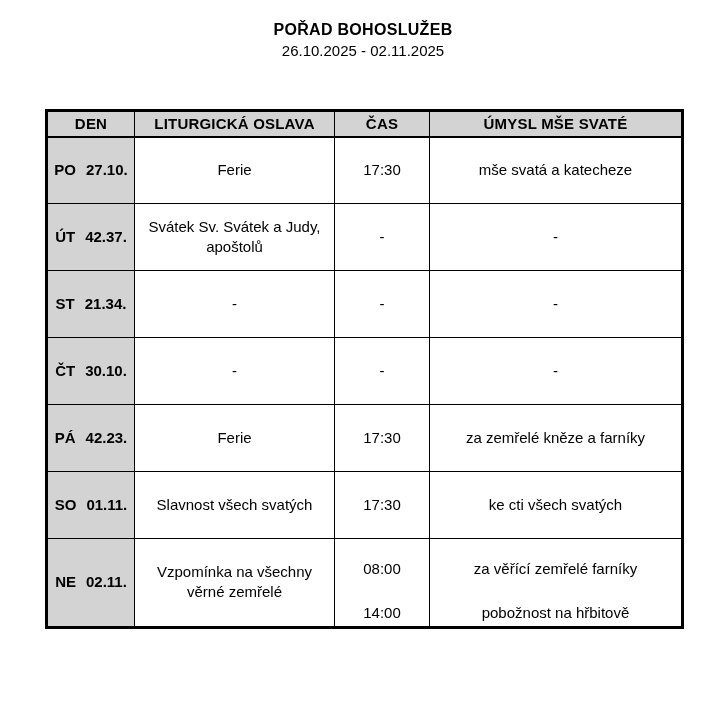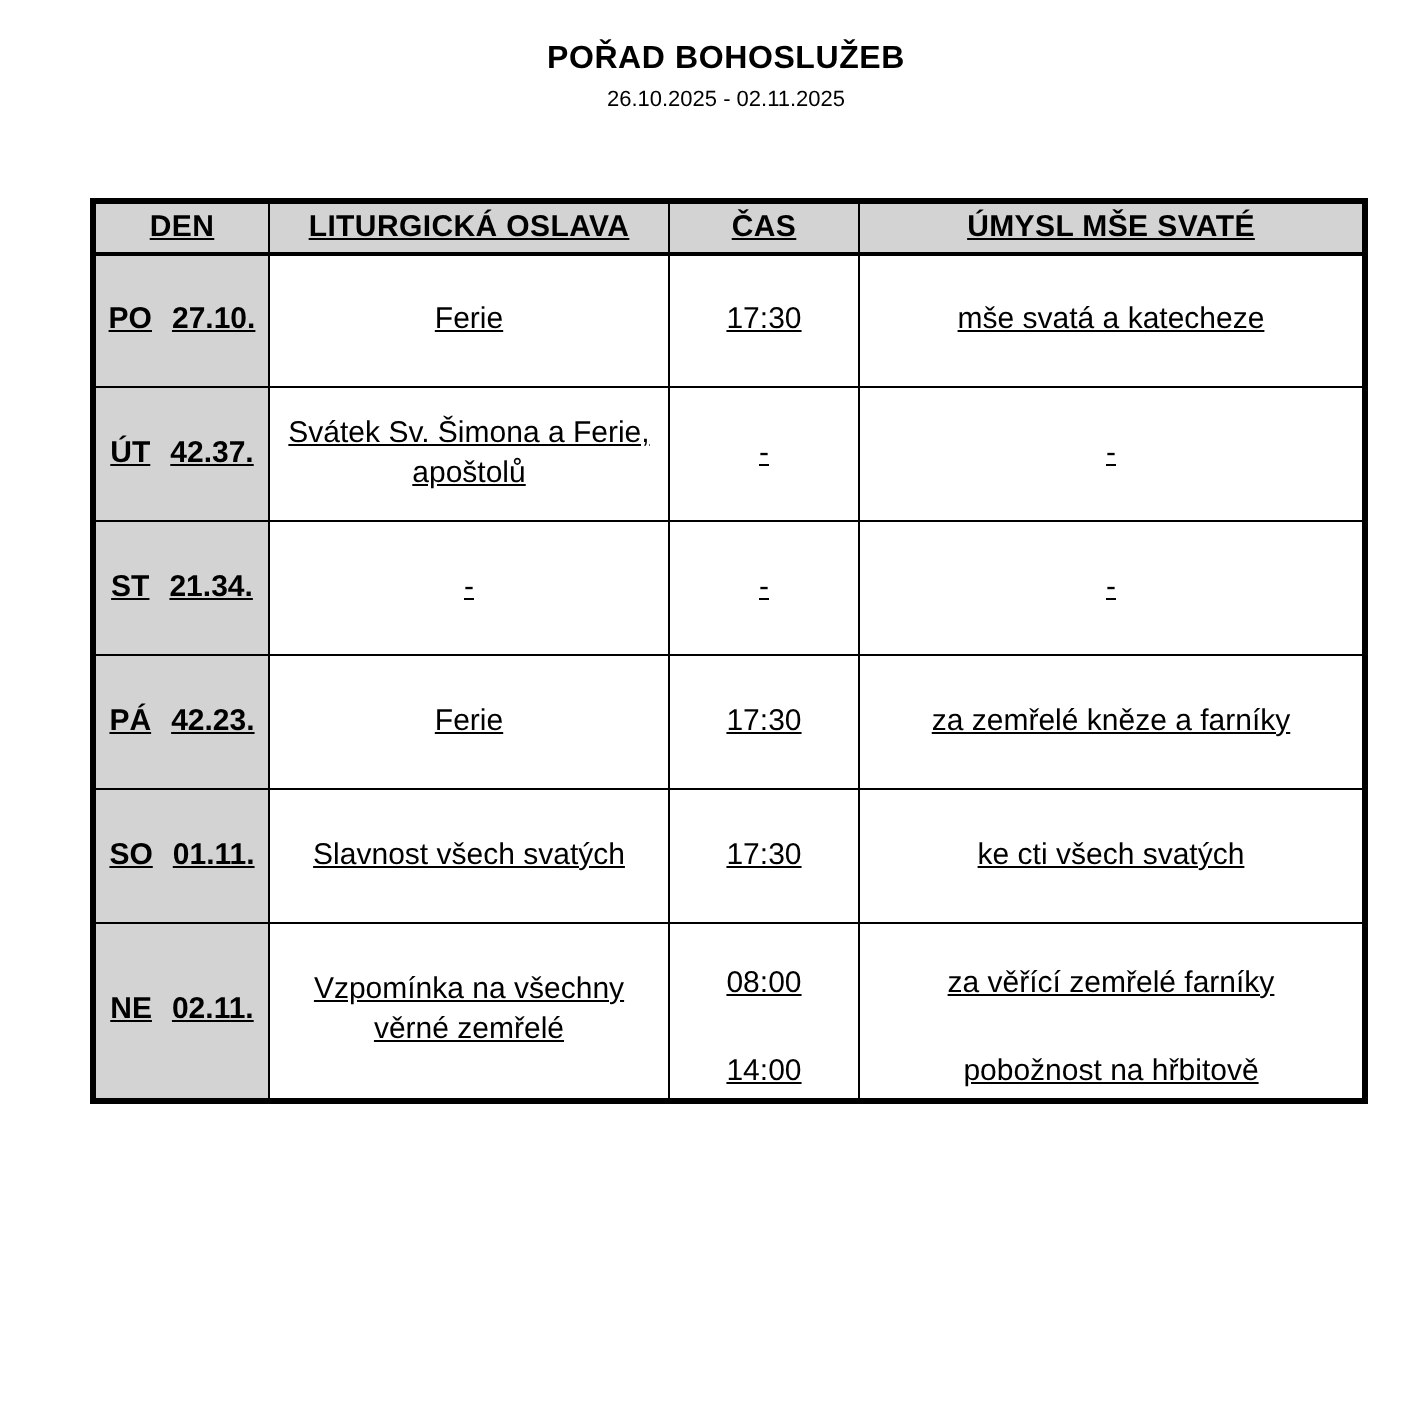--- a/index.html
+++ b/index.html
@@ -23,32 +23,31 @@
     text-align: center;
   }
   .doc-title,
   .doc-subtitle {
     font-size: 16px;
     font-weight: bold;
     line-height: 20px;
     letter-spacing: 0.3px;
   }
   .doc-daterange {
-    font-size: 11px;
+    font-size: 15px;
     line-height: 21px;
   }
   table.schedule {
     position: absolute;
-    top: 99px;
+    top: 109px;
     left: 45px;
     width: 636px;
     border-collapse: collapse;
     table-layout: fixed;
     border: 3px solid var(--border-color, #000);
-    text-decoration: underline;
   }
   table.schedule th,
   table.schedule td {
     border: 1.5px solid var(--border-color, #000);
     font-size: 15px;
     text-align: center;
     vertical-align: middle;
     padding: 2px 6px;
     line-height: 1.35;
   }
@@ -115,34 +114,48 @@
             </div>
           </td>
     <td class="intention-cell">
             <div class="stack">
               <div>mše svatá a katecheze</div>
             </div>
           </td>
   </tr>
         <tr>
     <td class="day-cell"><span class="day-abbr">ÚT</span><span class="day-date">42.37.</span></td>
-    <td class="celebration-cell">Svátek Sv. Šimona a Ferie, apoštolů</td>
+    <td class="celebration-cell">Svátek Sv. Svátek a Judy, apoštolů</td>
     <td class="time-cell">
             <div class="stack">
               <div>-</div>
             </div>
           </td>
     <td class="intention-cell">
             <div class="stack">
               <div>-</div>
             </div>
           </td>
   </tr>
         <tr>
     <td class="day-cell"><span class="day-abbr">ST</span><span class="day-date">21.34.</span></td>
+    <td class="celebration-cell">-</td>
+    <td class="time-cell">
+            <div class="stack">
+              <div>-</div>
+            </div>
+          </td>
+    <td class="intention-cell">
+            <div class="stack">
+              <div>-</div>
+            </div>
+          </td>
+  </tr>
+        <tr>
+    <td class="day-cell"><span class="day-abbr">ČT</span><span class="day-date">30.10.</span></td>
     <td class="celebration-cell">-</td>
     <td class="time-cell">
             <div class="stack">
               <div>-</div>
             </div>
           </td>
     <td class="intention-cell">
             <div class="stack">
               <div>-</div>
             </div>

